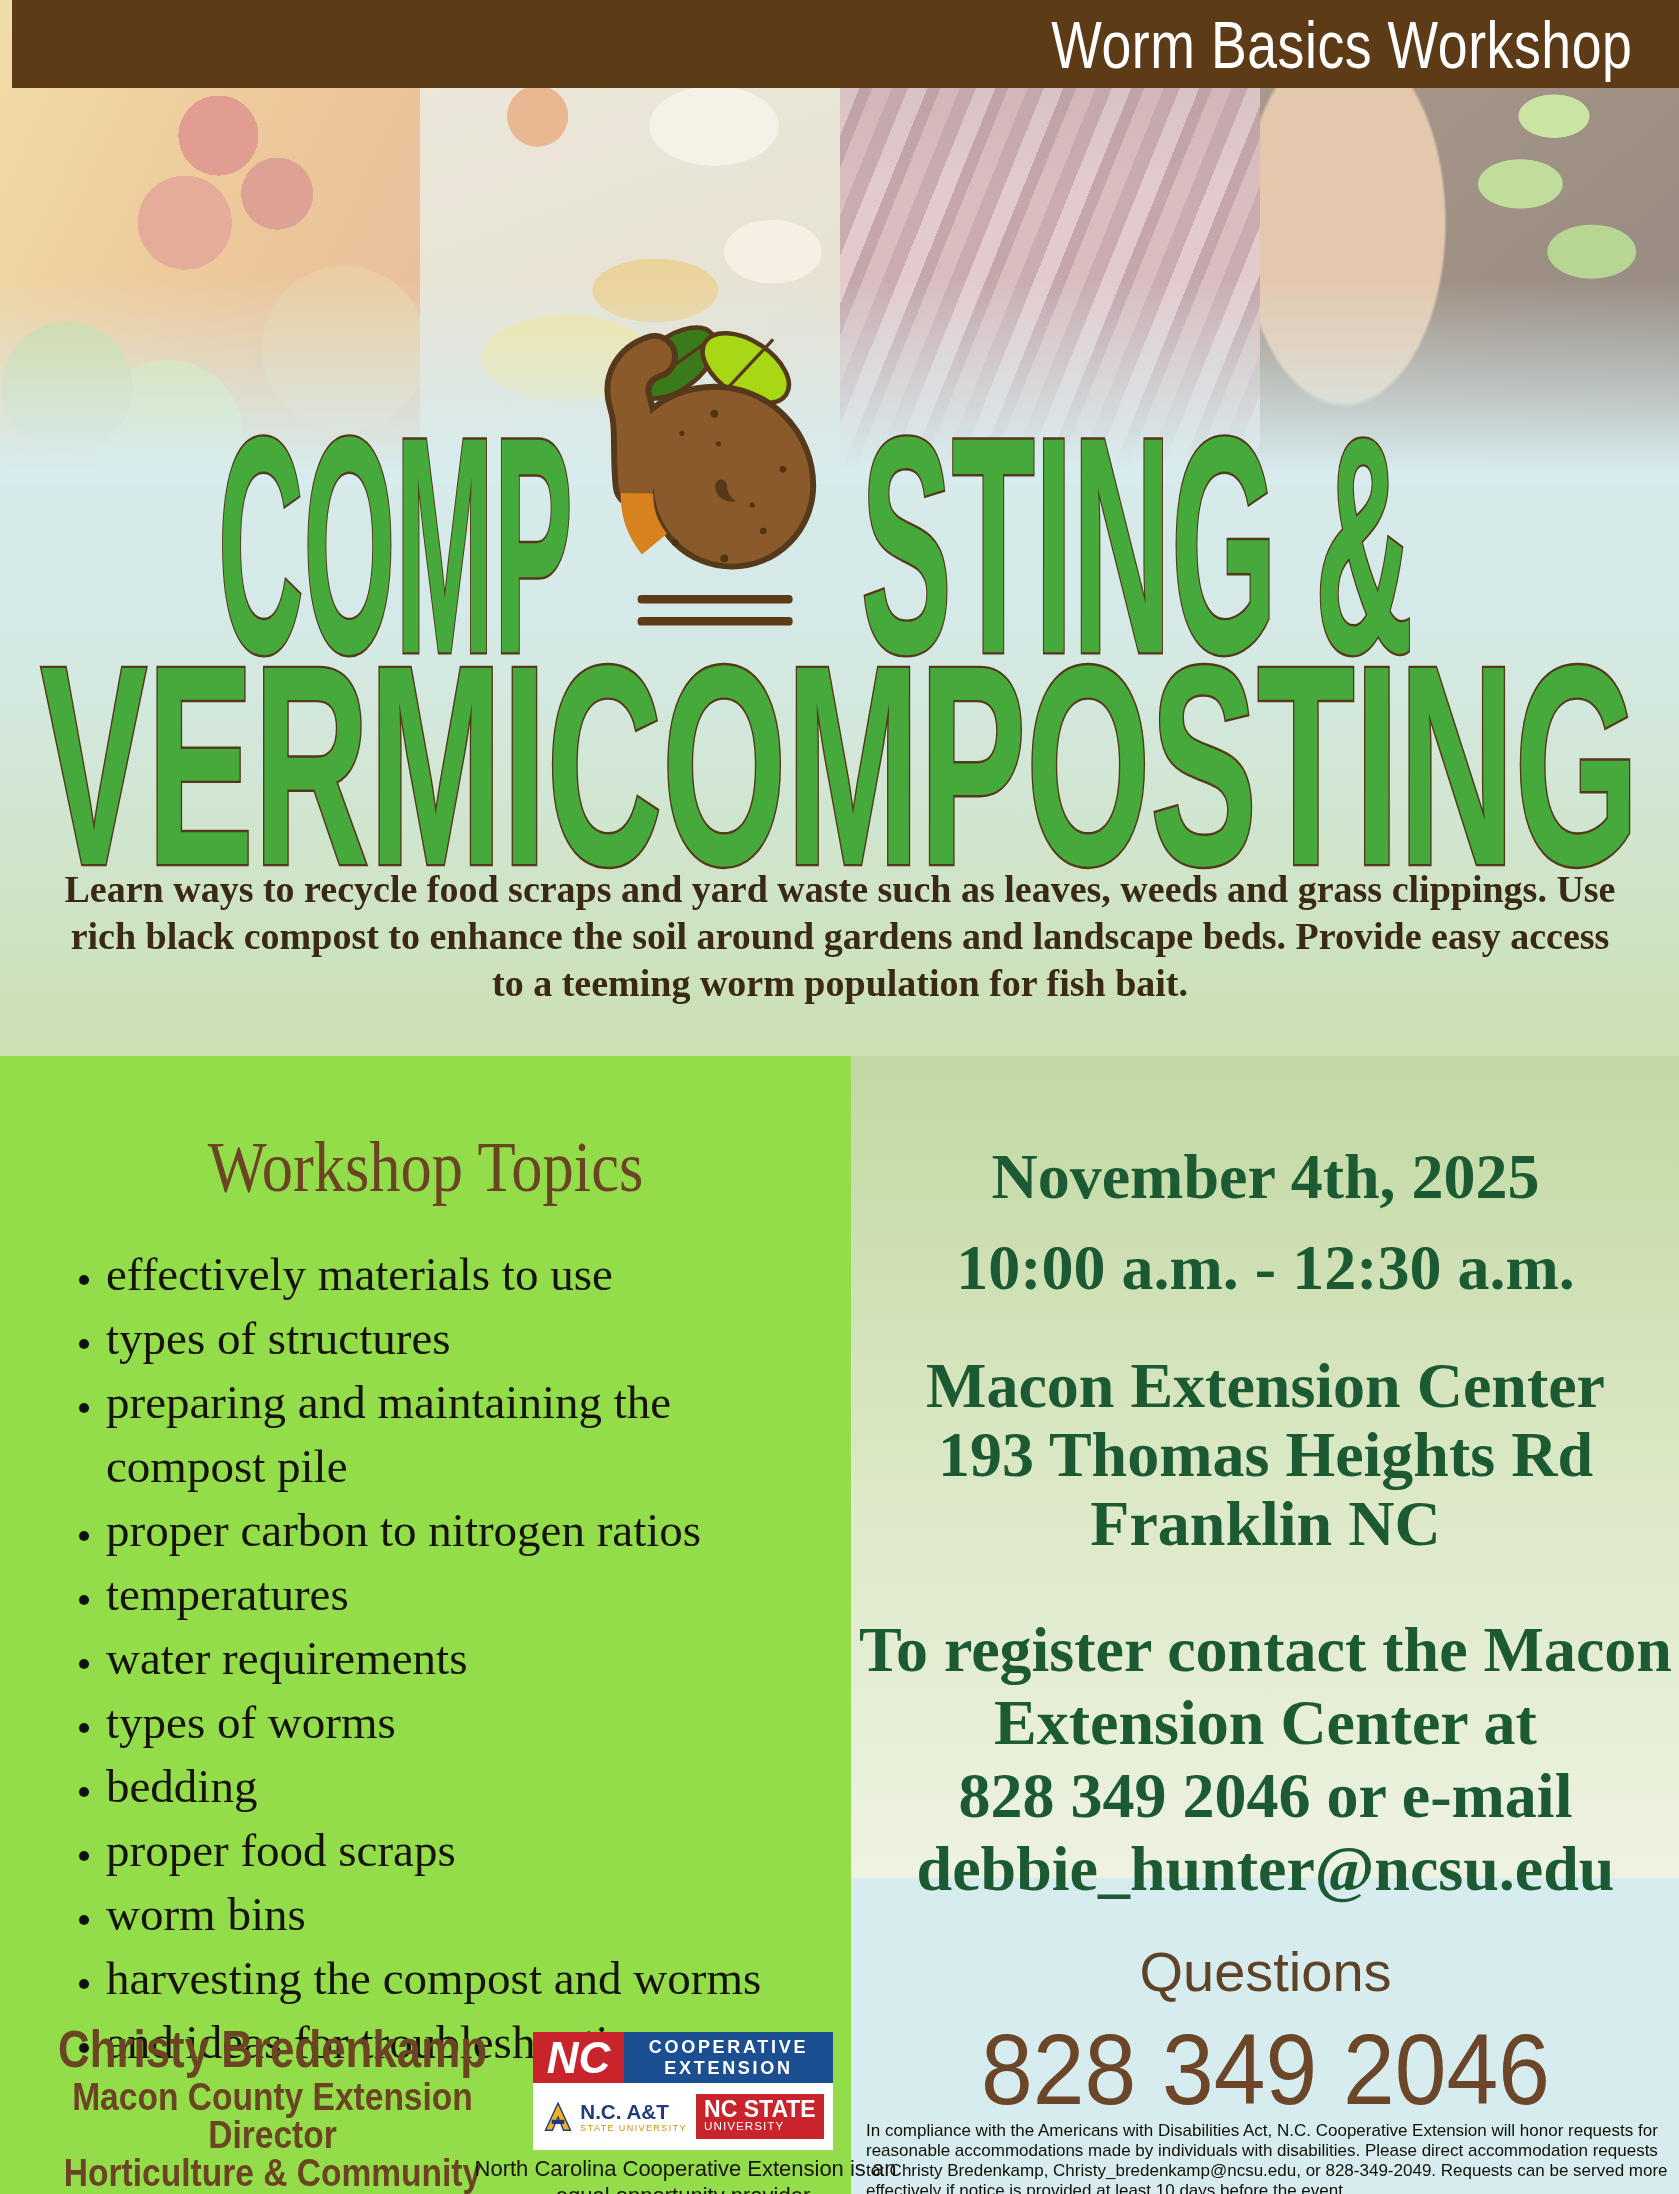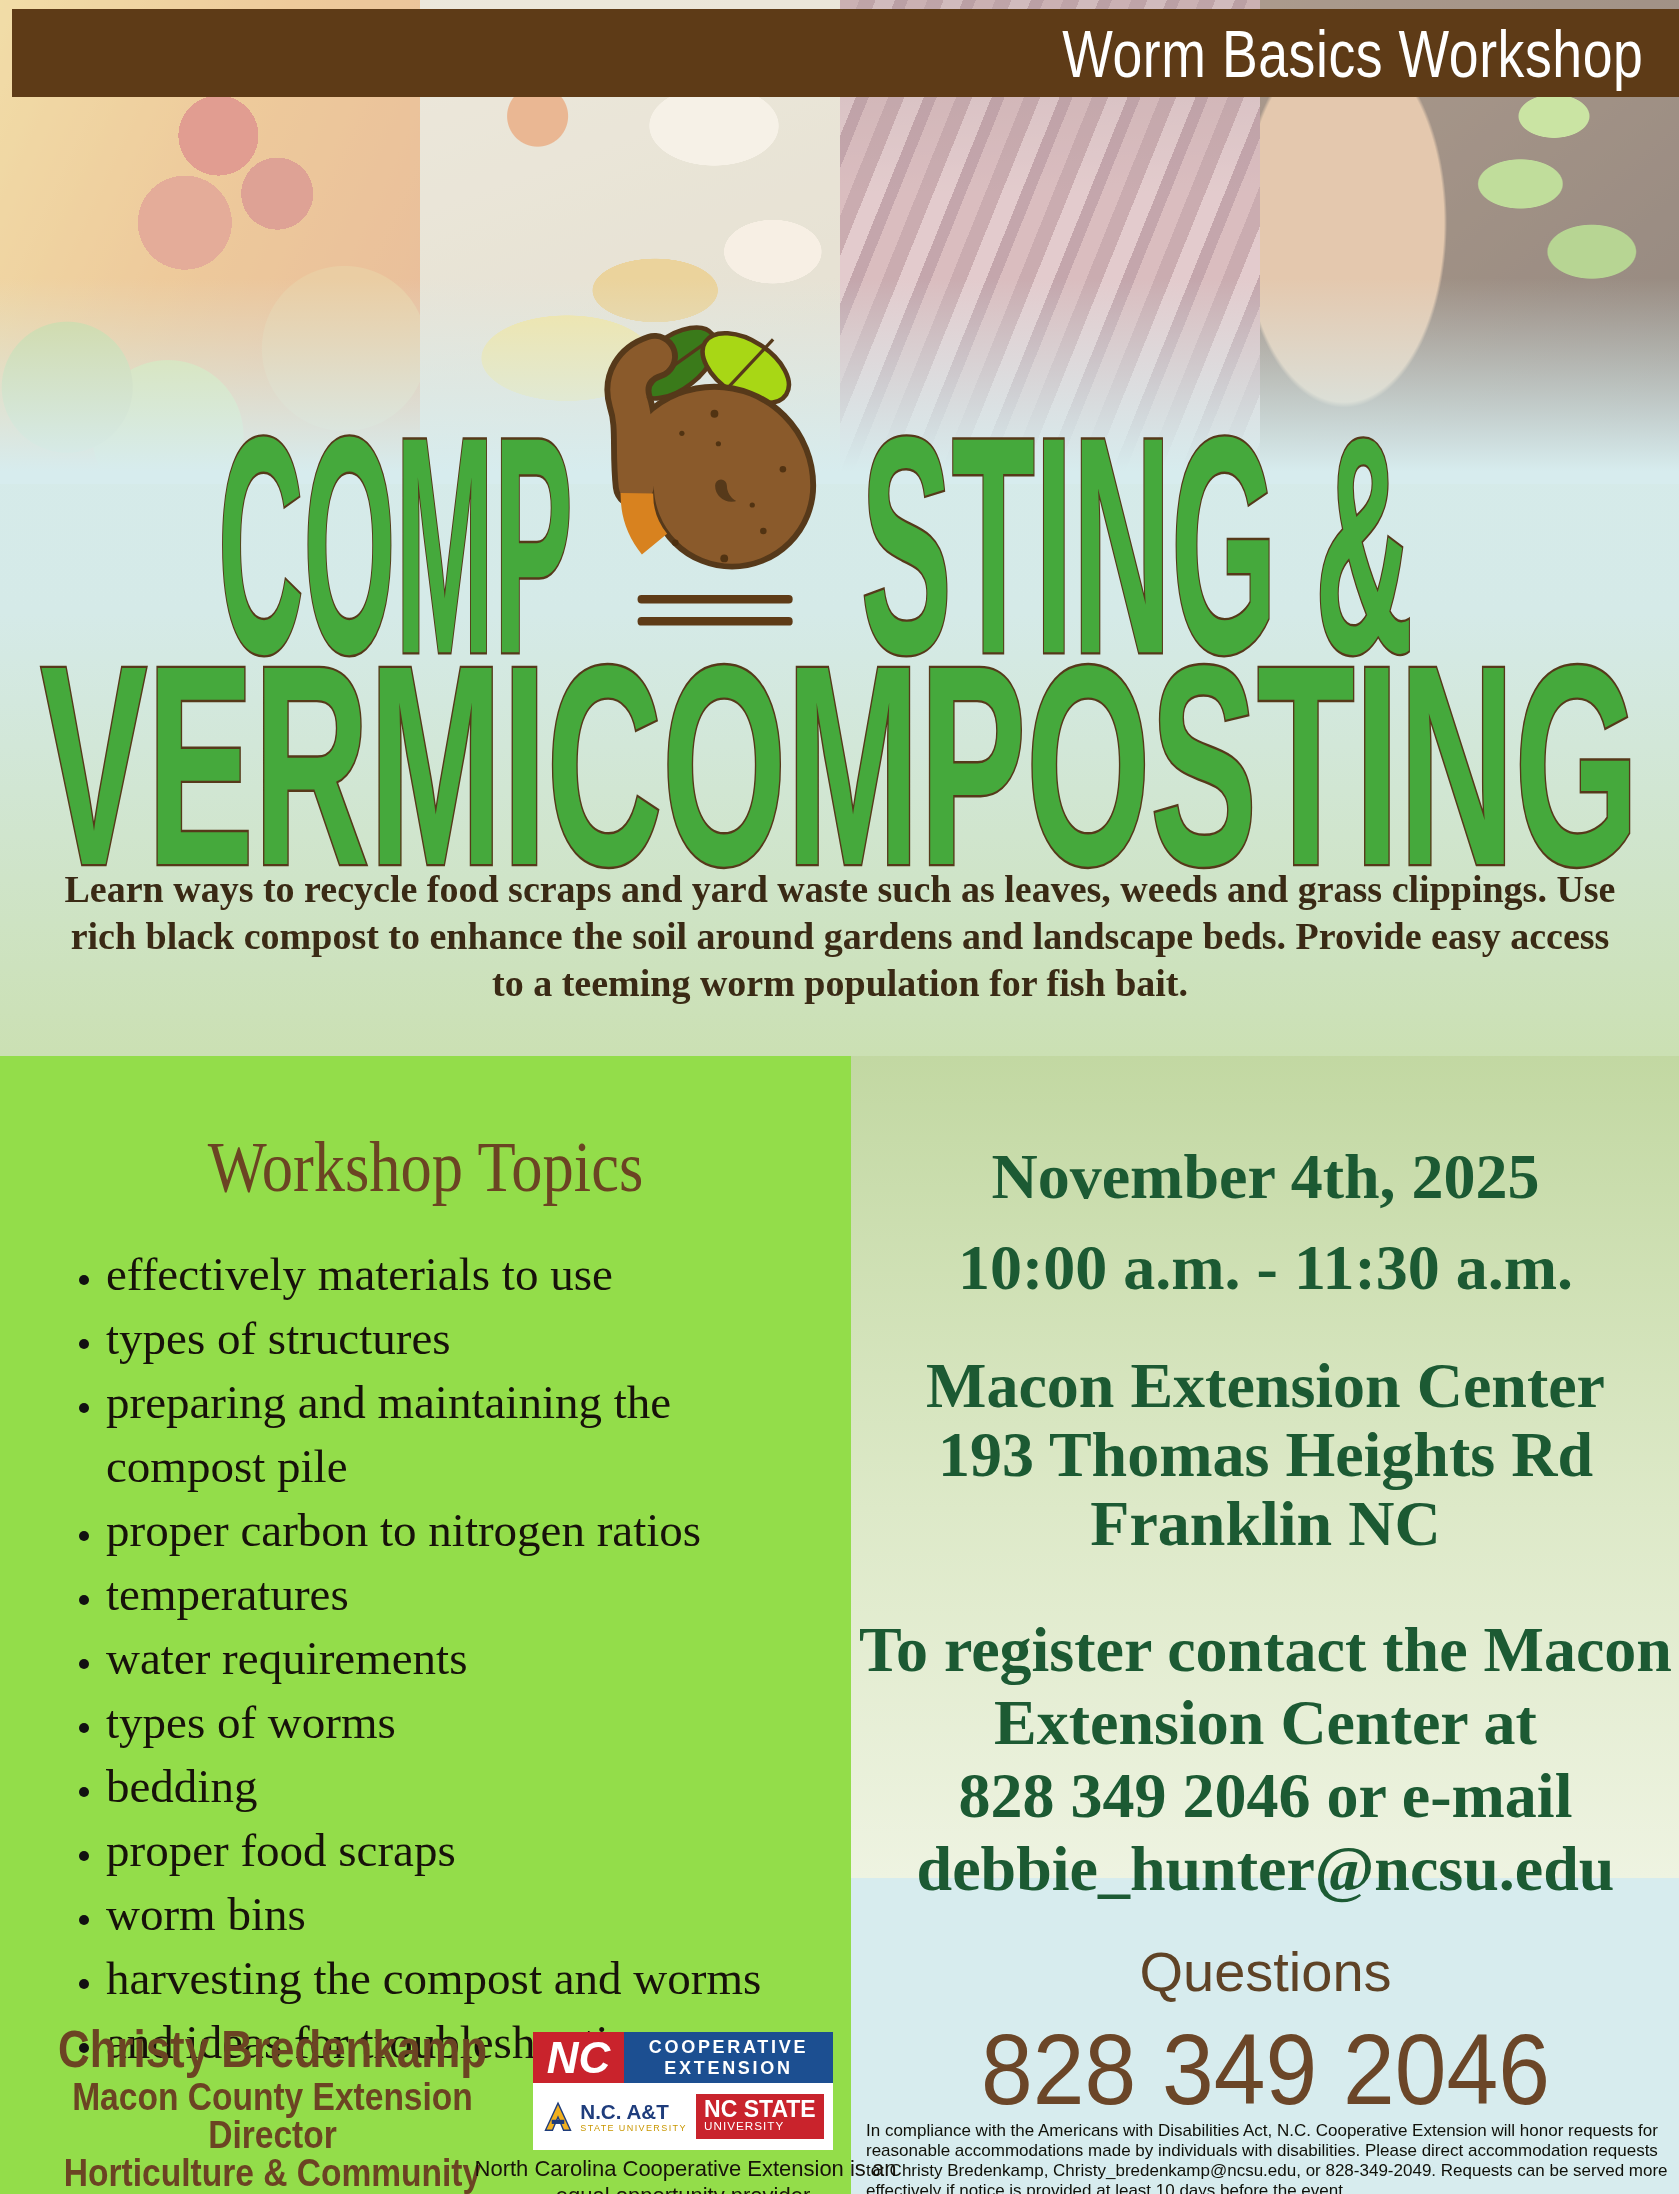--- a/index.html
+++ b/index.html
@@ -36,21 +36,21 @@
      repeating-linear-gradient(112deg,#bd8a8e 0 18px,#a06b72 18px 33px,#cda3a6 33px 51px,#96606b 51px 63px);}
   .ph-hand{background:
      radial-gradient(ellipse 103px 185px at 20% 46%, #cf9e6f 0 97%, transparent 100%),
      radial-gradient(ellipse 43px 25px at 62% 38%, #8fc34d 0 97%, transparent 100%),
      radial-gradient(ellipse 45px 27.4px at 79% 52%, #7fb43f 0 97%, transparent 100%),
      radial-gradient(ellipse 36px 22px at 70% 24%, #a1cf5b 0 97%, transparent 100%),
      linear-gradient(140deg,#6a4c34 0%,#553a26 50%,#3e2a1b 100%);}
 
   
   .banner{position:absolute;top:0;left:12.3px;right:0;height:88px;background:#5e3b17;
-          display:flex;align-items:center;justify-content:flex-end;padding-right:37px;z-index:5;margin-top:9px;}
+          display:flex;align-items:center;justify-content:flex-end;padding-right:48px;z-index:5;}
   .banner-title{color:#ffffff;font-size:67px;white-space:nowrap;letter-spacing:0.7px;
           transform:scaleX(.80);transform-origin:right center;}
 
   
   .title-svg{position:absolute;left:0;z-index:3;}
   .t1{top:309px;} .t2{top:641px;}
 
   
   .intro{position:absolute;top:866px;left:50%;transform:translateX(-50%);width:1557px;z-index:4;
          text-align:center;font-family:"Liberation Serif",serif;font-weight:bold;
@@ -176,21 +176,21 @@
       <li>proper food scraps</li>
       <li>worm bins</li>
       <li>harvesting the compost and worms</li>
       <li>and ideas for troubleshooting</li>
     </ul>
   </div>
 
   <div class="right-panel">
     <div class="ev-date">
       <div>November 4th, 2025</div>
-      <div>10:00 a.m. - 11:30 a.m.</div>
+      <div>10:00 a.m. - 12:30 a.m.</div>
     </div>
     <div class="ev-venue">
       <div>Macon Extension Center</div>
       <div>193 Thomas Heights Rd</div>
       <div>Franklin NC</div>
     </div>
     <div class="reg">
       <div>To register contact the Macon</div>
       <div>Extension Center at</div>
       <div>828 349 2046 or e-mail</div>

